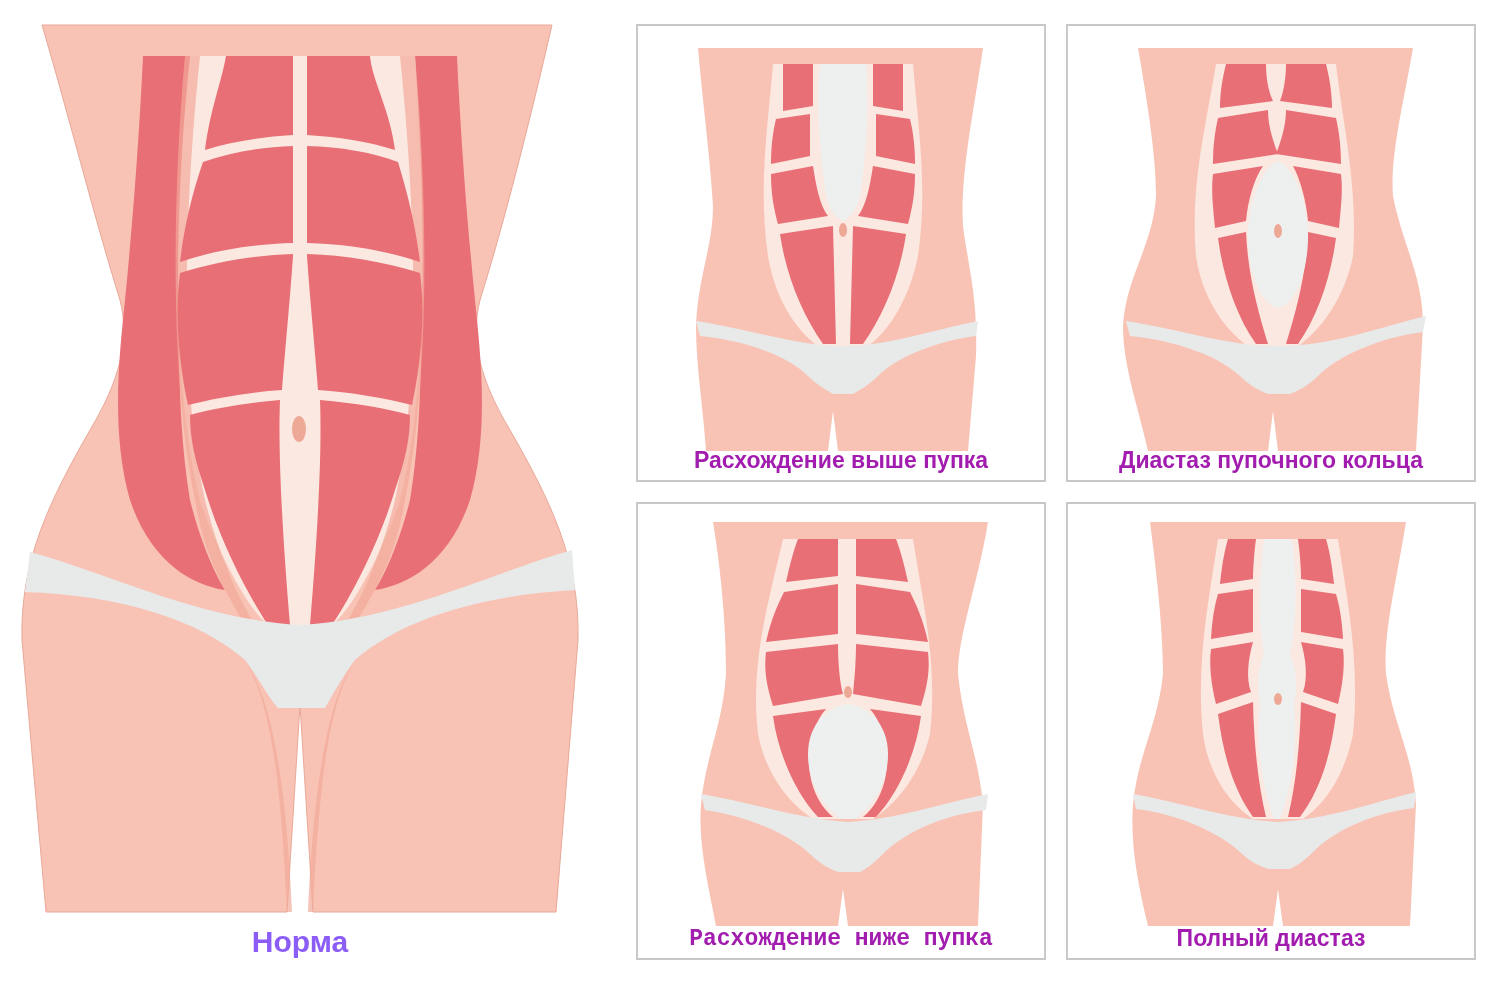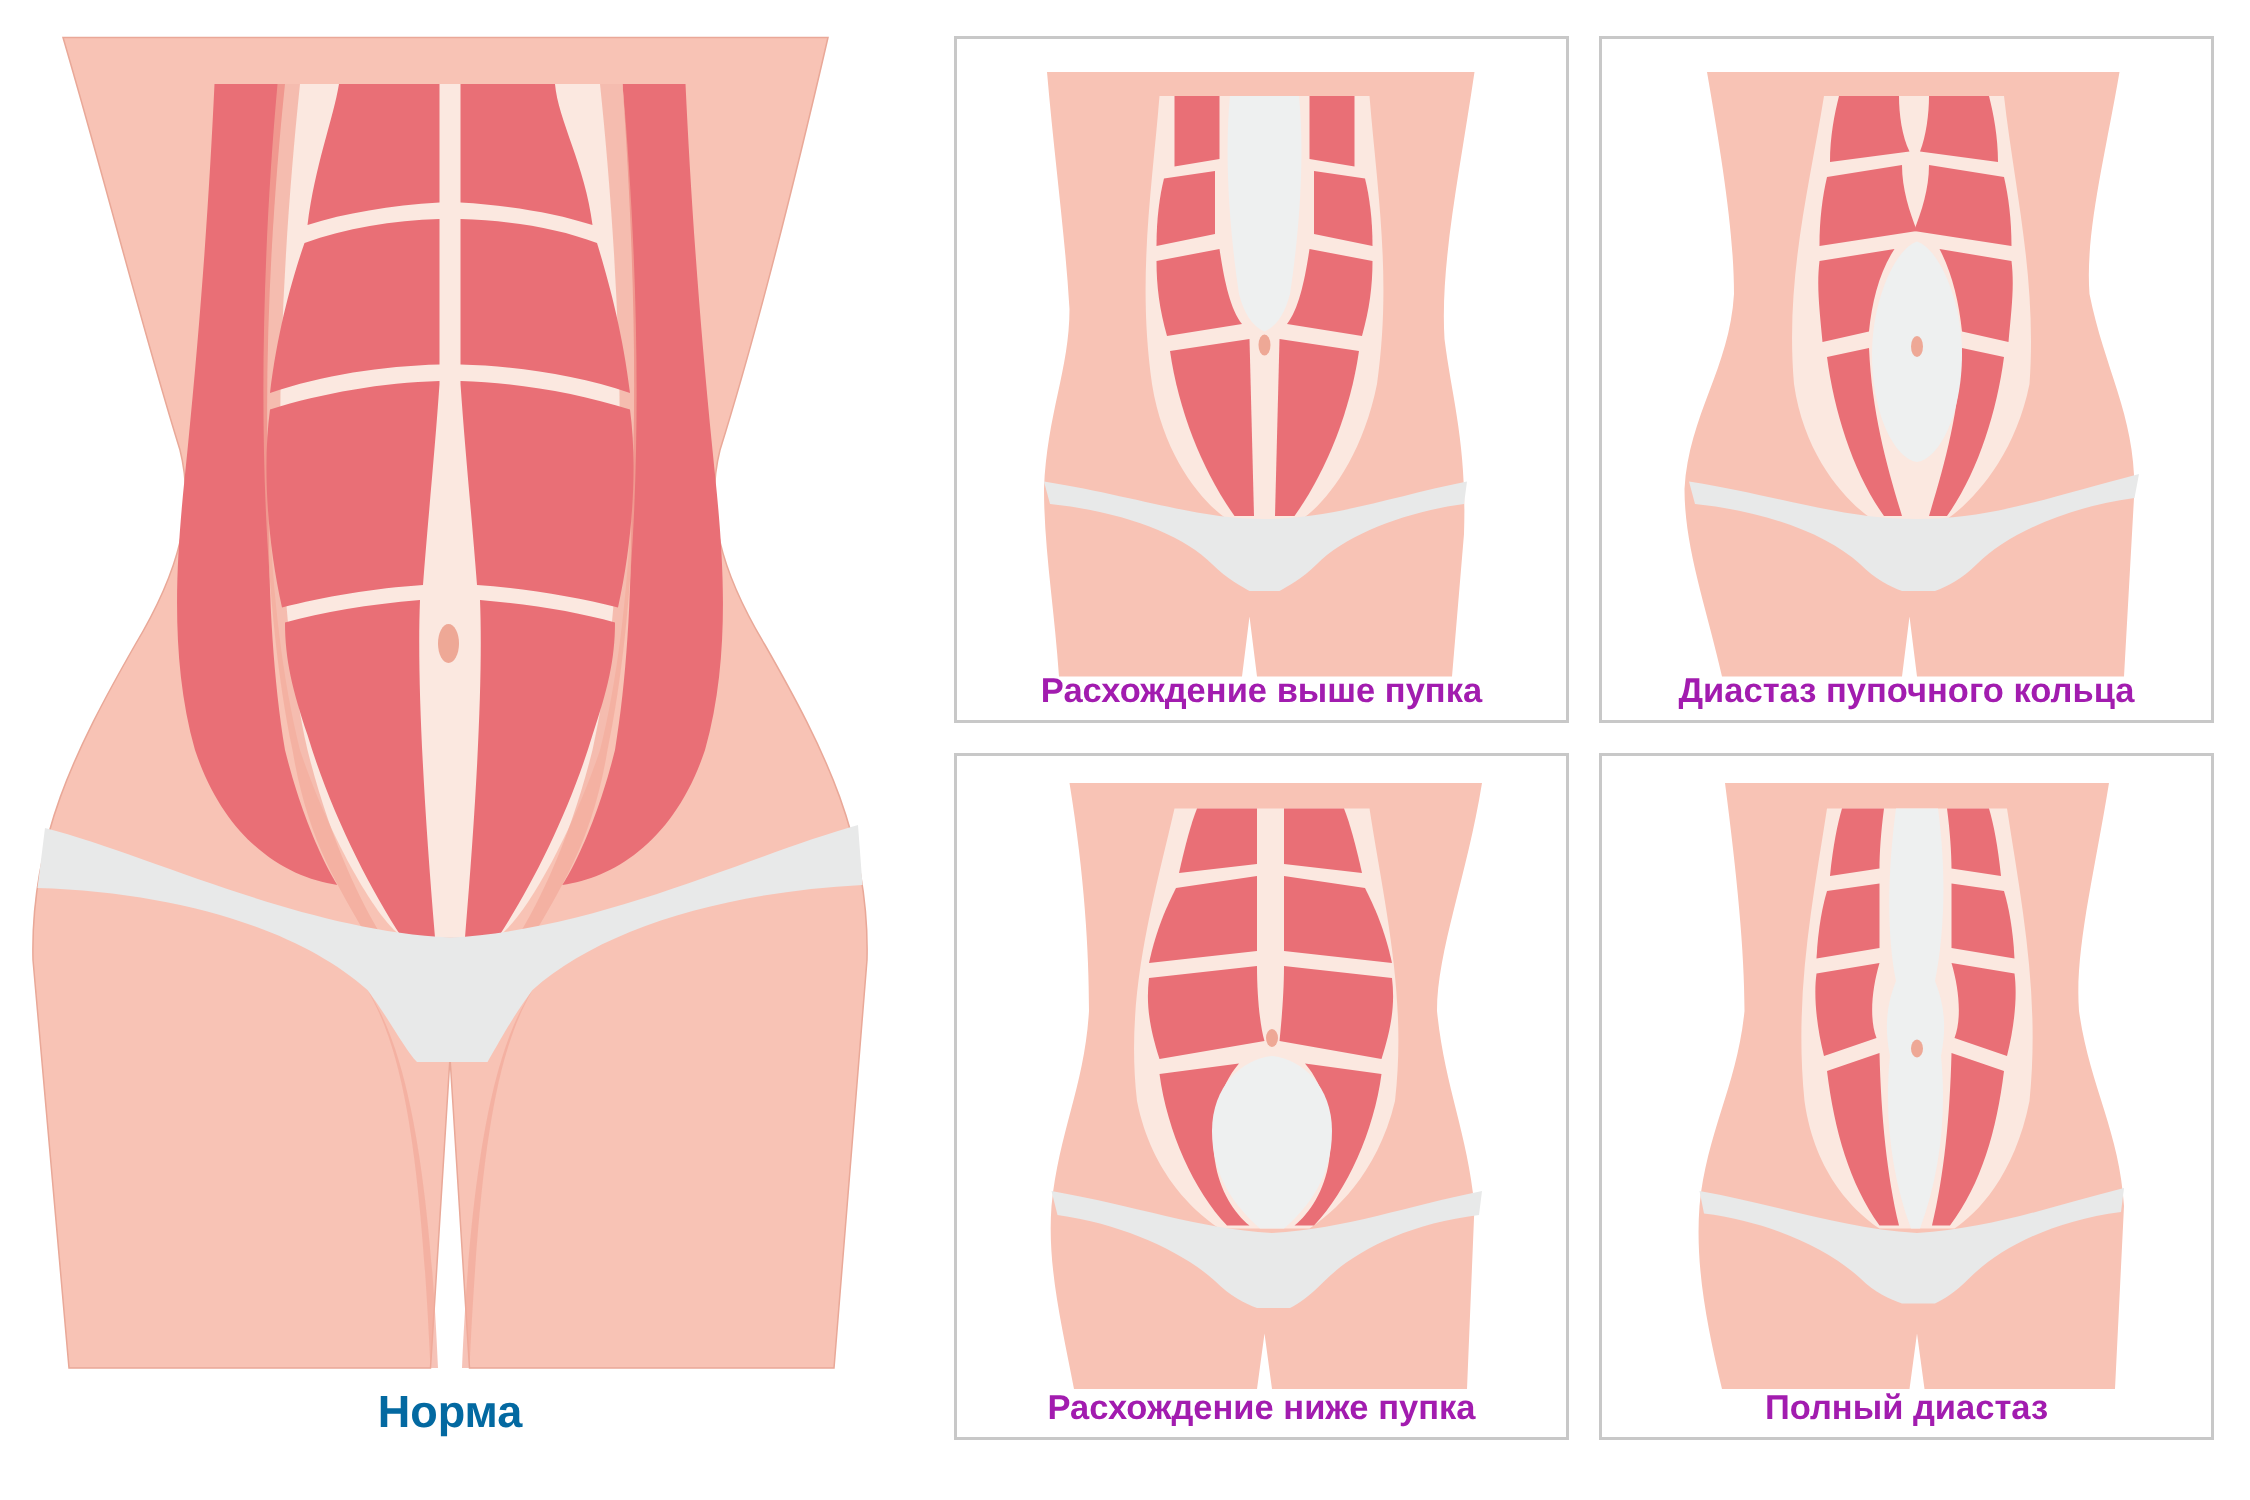--- a/index.html
+++ b/index.html
@@ -1,28 +1,28 @@
 <!DOCTYPE html>
 <html><head>
 <meta charset="utf-8">
 <style>
   html, body { margin:0; padding:0; background:#ffffff; }
   body { width:1500px; height:1000px; position:relative; overflow:hidden;
          font-family:"Liberation Sans", "DejaVu Sans", sans-serif; }
   .main-fig { position:absolute; left:0; top:0; width:600px; height:1000px; }
   .main-label { position:absolute; left:0; width:600px; top:925px; text-align:center;
-                font-size:30px; font-weight:bold; color:#0369a1; }
+                font-size:30px; font-weight:bold; color:#8b5cf6; }
   .panel { position:absolute; width:410px; height:458px; border:2px solid #c8c8c8;
            background:#fff; box-sizing:border-box; overflow:hidden; }
   .panel svg { position:absolute; left:0; top:0; }
   .panel-label { position:absolute; left:0; right:0; bottom:6px; text-align:center;
                  font-size:23px; font-weight:bold; color:#a21caf; white-space:nowrap; }
   #p1 { left:636px; top:24px; }
   #p2 { left:1066px; top:24px;padding-left:29px; }
-  #p3 { left:636px; top:502px; }
+  #p3 { left:636px; top:502px;font-family:Liberation Mono, monospace; }
   #p4 { left:1066px; top:502px; }
 </style>
 </head>
 <body>
 
 <div class="main-fig">
   <svg width="600" height="1000" viewBox="0 0 600 1000">
 
     <path d="M42,25 L552,25 C530,120 505,220 480,300 C470,340 480,380 510,430 C550,500 580,560 578,640 L556,912 L313,912 L300,705 L287,912 L46,912 L22,640 C20,560 50,500 90,430 C120,380 130,340 120,300 C95,220 70,120 42,25 Z" fill="#f8c3b5" stroke="#e9a898" stroke-width="1"></path>
 

